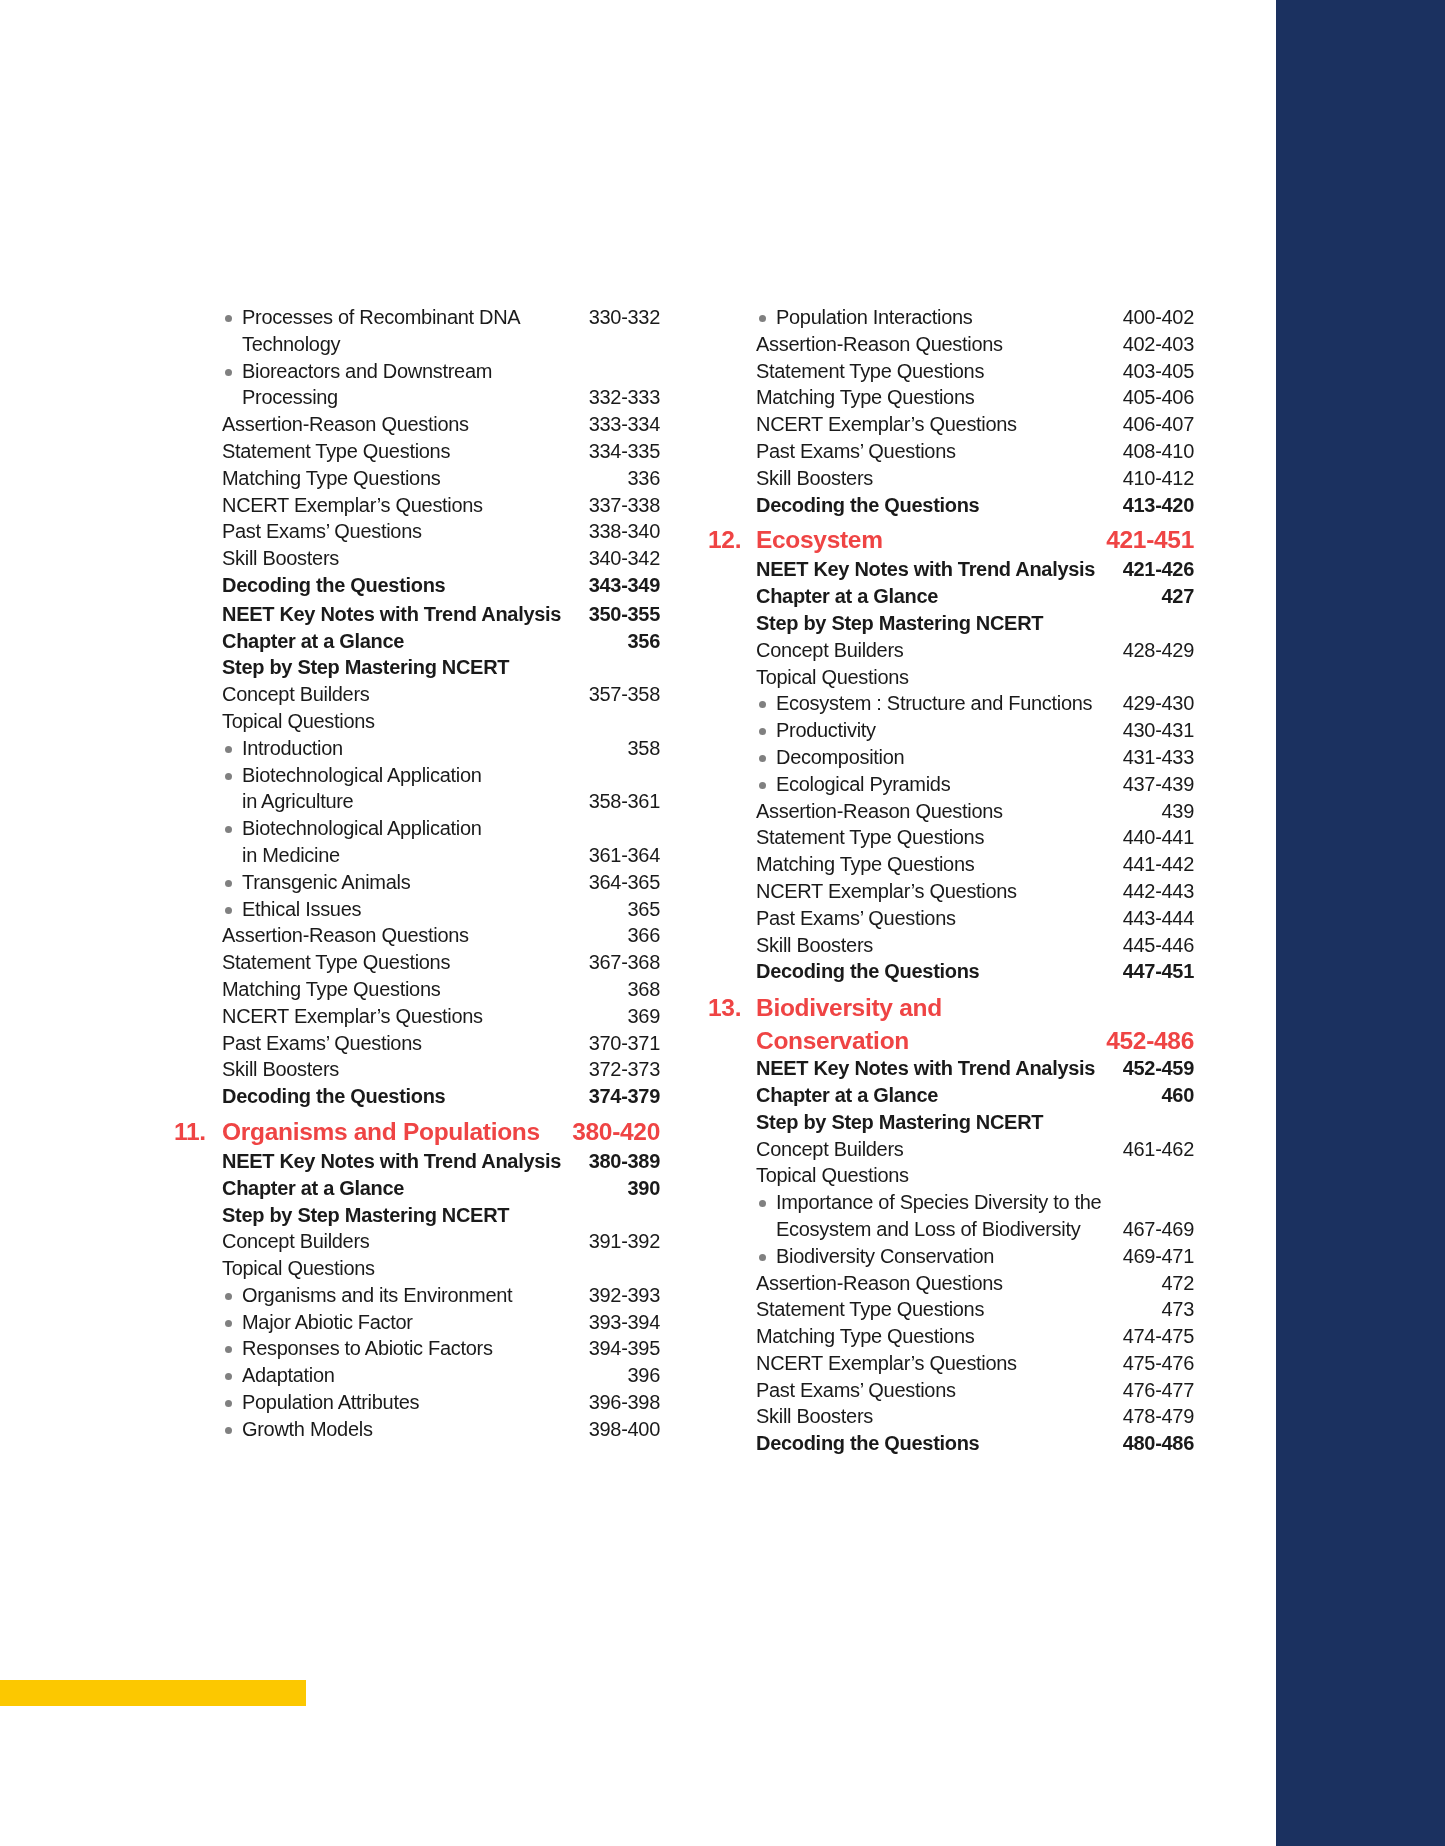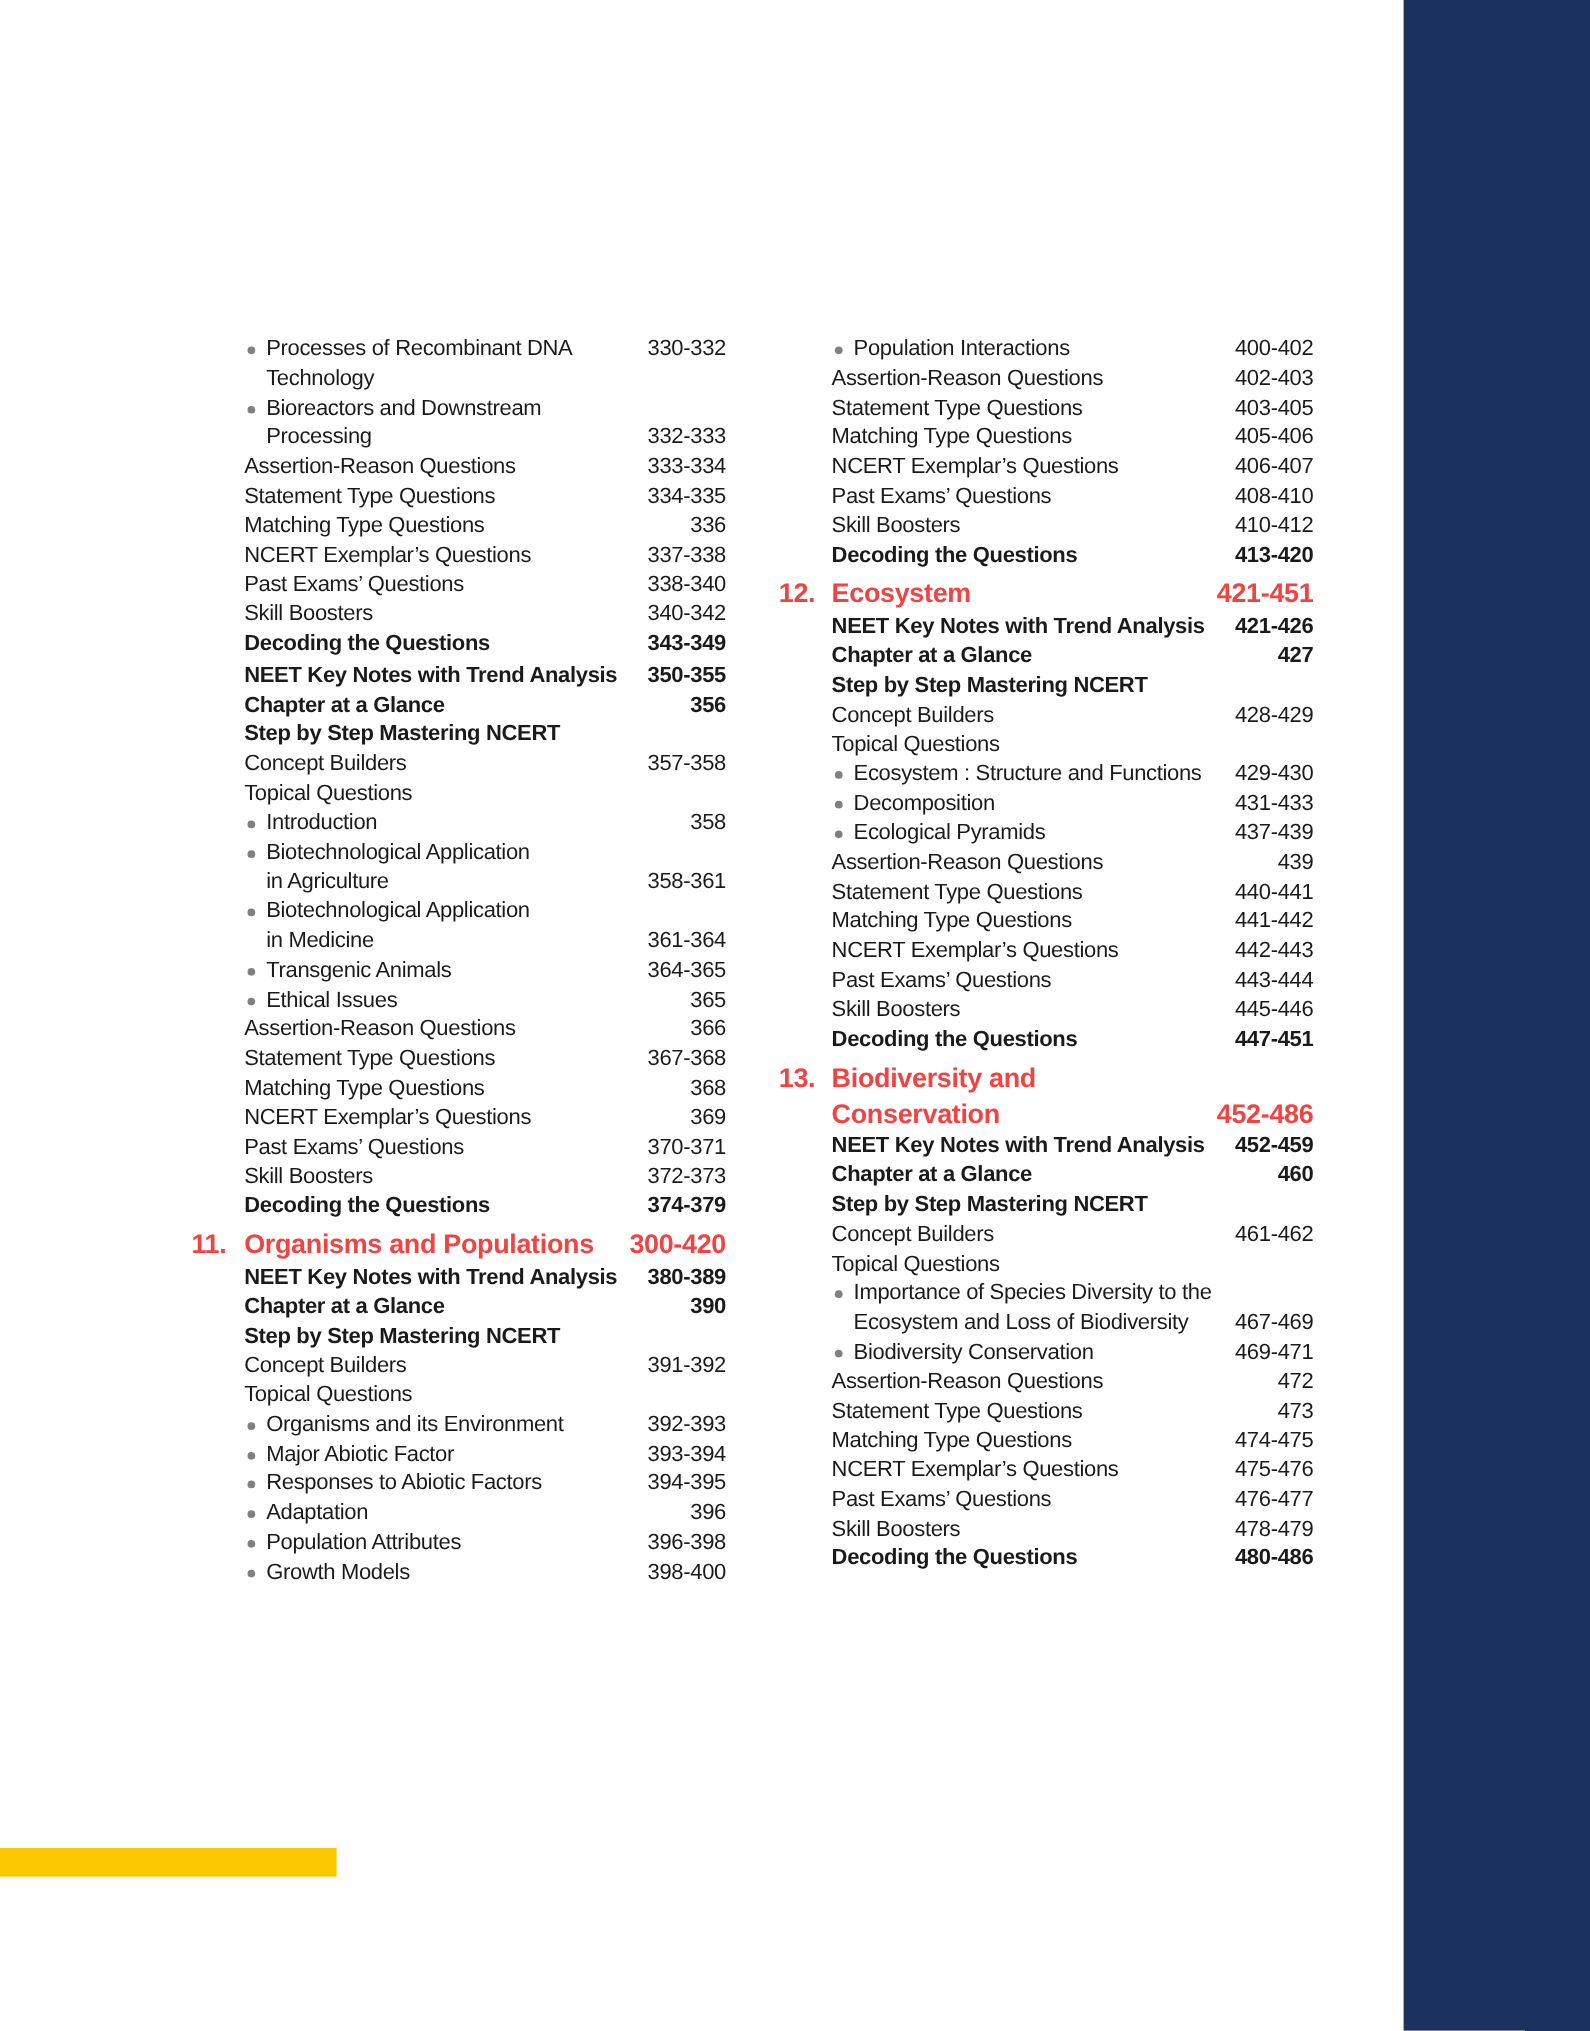--- a/index.html
+++ b/index.html
@@ -170,21 +170,21 @@
       </div>
       <div class="row bold">
         <span class="label">Decoding the Questions</span>
         <span class="pages">374-379</span>
       </div>
     </div>
   <div class="chap-gap"></div>
   <div class="chap one">
     <span class="num">11.</span>
     <span class="title">Organisms and Populations</span>
-    <span class="pages">300-420</span>
+    <span class="pages">380-420</span>
   </div>
   <div>
       <div class="row bold">
         <span class="label">NEET Key Notes with Trend Analysis</span>
         <span class="pages">380-389</span>
       </div>
       <div class="row bold">
         <span class="label">Chapter at a Glance</span>
         <span class="pages">390</span>
       </div>
@@ -296,20 +296,25 @@
         <span class="label">Topical Questions</span>
         <span class="pages"></span>
       </div>
       <div class="row bullet">
         <span class="bdot"></span>
         <span class="label">Ecosystem : Structure and Functions</span>
         <span class="pages">429-430</span>
       </div>
       <div class="row bullet">
         <span class="bdot"></span>
+        <span class="label">Productivity</span>
+        <span class="pages">430-431</span>
+      </div>
+      <div class="row bullet">
+        <span class="bdot"></span>
         <span class="label">Decomposition</span>
         <span class="pages">431-433</span>
       </div>
       <div class="row bullet">
         <span class="bdot"></span>
         <span class="label">Ecological Pyramids</span>
         <span class="pages">437-439</span>
       </div>
       <div class="row plain">
         <span class="label">Assertion-Reason Questions</span>

